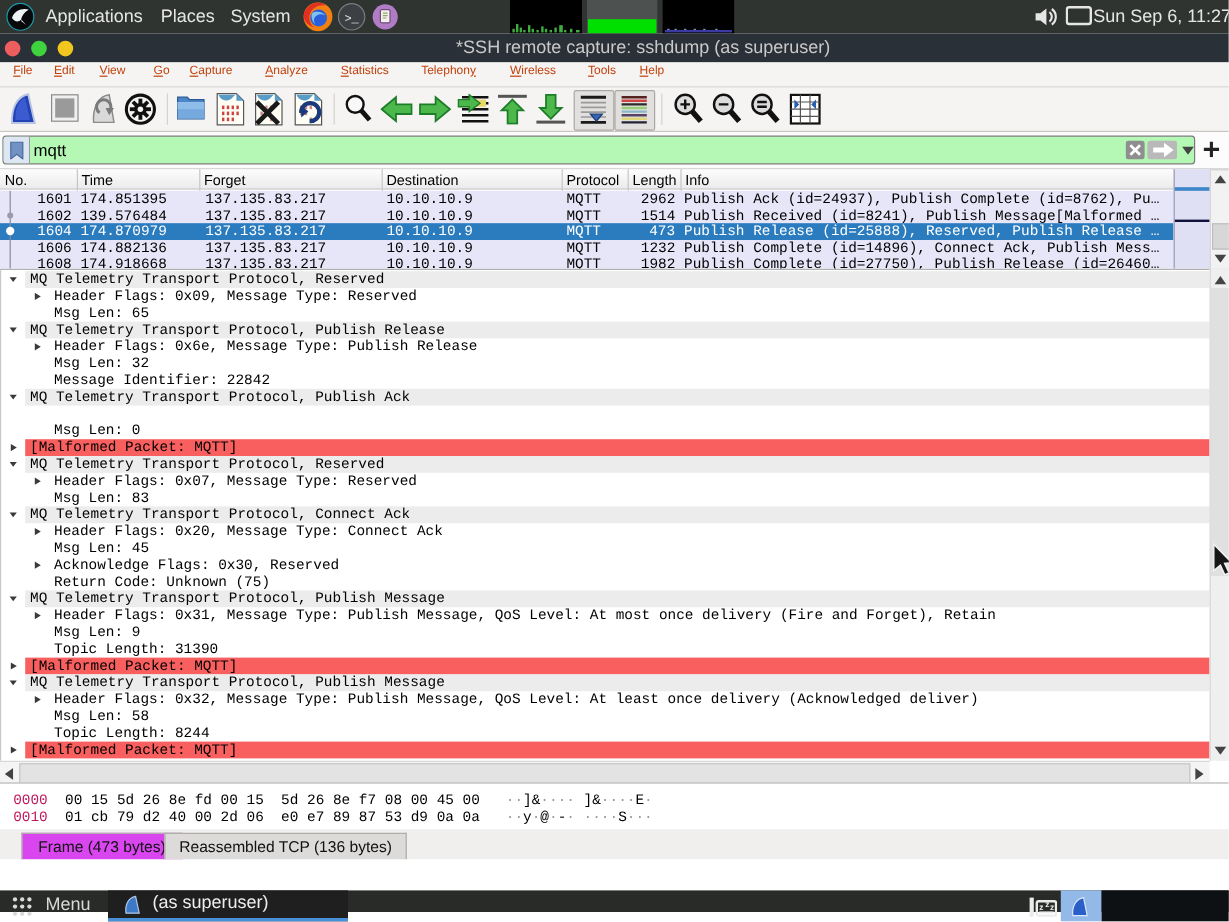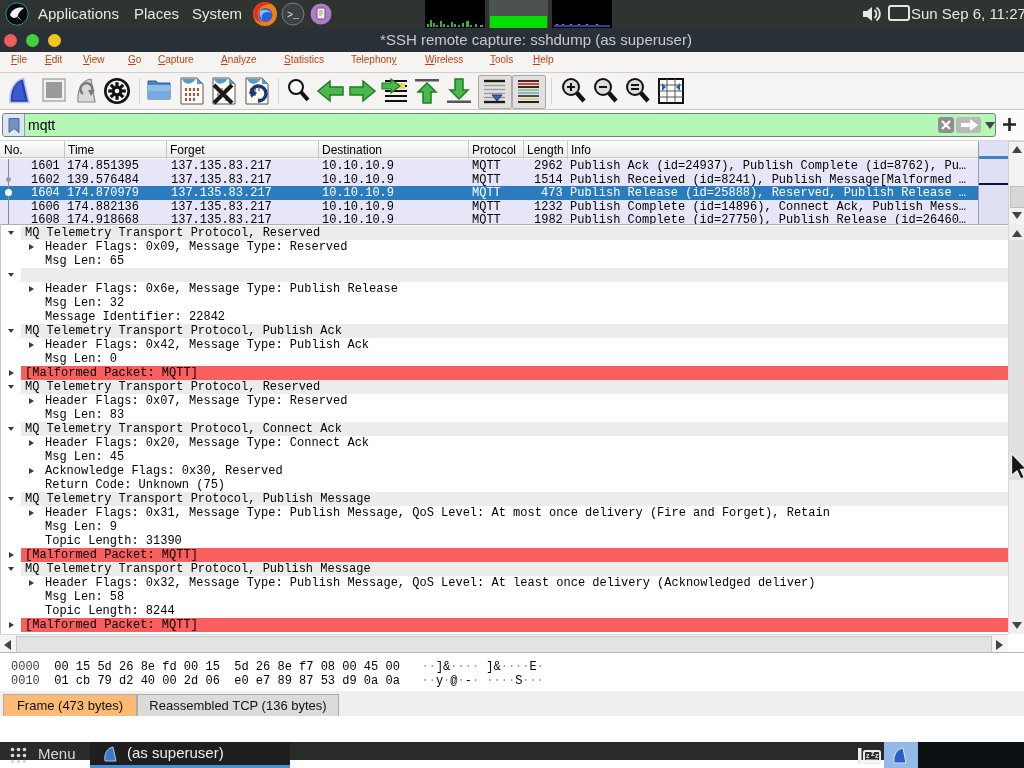--- a/index.html
+++ b/index.html
@@ -47,26 +47,26 @@
   .red .dbg{background:#f95f5f;}
   .dtxt{position:absolute;top:0;}
   .tri{position:absolute;top:3px;width:0;height:0;}
   .tri.down{border-left:3.5px solid transparent;border-right:3.5px solid transparent;border-top:4.5px solid #3a3a3a;top:5px;}
   .tri.right{border-top:3px solid transparent;border-bottom:3px solid transparent;border-left:5px solid #3a3a3a;top:4px;}
   
   #vscroll{top:224px;left:1008px;width:16px;height:410px;background:#efefef;border-left:1px solid #d8d8d8;}
   #hscroll{top:634px;left:0;width:1008px;height:18px;background:#f4f4f4;border-top:1px solid #d8d8d8;}
   
   #hex{top:652px;left:0;width:1024px;height:39px;background:#fff;border-top:1px solid #b5b5b5;font-size:12px;line-height:14px;white-space:pre;}
-  .off{color:#404040;}
+  .off{color:#be185d;}
   .dot{color:#9a9a9a;}
   
   #tabs{top:691px;left:0;width:1024px;height:25px;background:#f0efed;}
   .tab{position:absolute;top:3px;height:21px;font-size:13px;color:#111;line-height:21px;text-align:center;}
-  #tab1{left:3px;width:132px;background:#fdba74;border:1px solid #b0ada9;border-bottom:none;}
+  #tab1{left:18px;width:132px;background:#d946ef;border:1px solid #b0ada9;border-bottom:none;}
   #tab2{left:137px;width:200px;background:#dddbd9;border:1px solid #b0ada9;border-bottom:none;}
   
   #status{top:716px;left:0;width:1024px;height:26px;background:#f1f0ee;border-top:1px solid #c8c5c2;font-size:13px;color:#1a1a1a;}
   
   #taskbar{top:742px;left:0;width:1024px;height:18px;background:#292b29;color:#d9d9d9;font-size:15px;}
   #winbtn{position:absolute;left:90px;top:0;width:200px;height:23px;background:#1e1f1e;border-bottom:3px solid #4a90d9;}
 </style>
 </head>
 <body>
 <div id="root">
@@ -456,26 +456,25 @@
     <div class="abs" style="left:1px;top:44px;width:14px;height:20px;background:#d7d7d7;border:1px solid #bdbdbd"></div>
     <svg class="abs" style="left:3px;top:70px" width="10" height="7" viewBox="0 0 10 7">
         <polygon points="0,0 10,0 5,7" fill="#444"></polygon>
       </svg>
   </div>
 
   <div class="abs" id="details">
     <div class="drow grey" style="top:1px"><div class="dbg"></div><div class="tri down" style="left:7px"></div><span class="dtxt" style="left:24px">MQ Telemetry Transport Protocol, Reserved</span></div>
     <div class="drow " style="top:15px"><div class="tri right" style="left:28px"></div><span class="dtxt" style="left:44px">Header Flags: 0x09, Message Type: Reserved</span></div>
     <div class="drow " style="top:29px"><span class="dtxt" style="left:44px">Msg Len: 65</span></div>
-    <div class="drow grey" style="top:43px"><div class="dbg"></div><div class="tri down" style="left:7px"></div></div>
+    <div class="drow grey" style="top:43px"><div class="dbg"></div><div class="tri down" style="left:7px"></div><span class="dtxt" style="left:24px">MQ Telemetry Transport Protocol, Publish Release</span></div>
     <div class="drow " style="top:57px"><div class="tri right" style="left:28px"></div><span class="dtxt" style="left:44px">Header Flags: 0x6e, Message Type: Publish Release</span></div>
     <div class="drow " style="top:71px"><span class="dtxt" style="left:44px">Msg Len: 32</span></div>
     <div class="drow " style="top:85px"><span class="dtxt" style="left:44px">Message Identifier: 22842</span></div>
     <div class="drow grey" style="top:99px"><div class="dbg"></div><div class="tri down" style="left:7px"></div><span class="dtxt" style="left:24px">MQ Telemetry Transport Protocol, Publish Ack</span></div>
-    <div class="drow " style="top:113px"><div class="tri right" style="left:28px"></div><span class="dtxt" style="left:44px">Header Flags: 0x42, Message Type: Publish Ack</span></div>
     <div class="drow " style="top:127px"><span class="dtxt" style="left:44px">Msg Len: 0</span></div>
     <div class="drow red" style="top:141px"><div class="dbg"></div><div class="tri right" style="left:8px"></div><span class="dtxt" style="left:24px">[Malformed Packet: MQTT]</span></div>
     <div class="drow grey" style="top:155px"><div class="dbg"></div><div class="tri down" style="left:7px"></div><span class="dtxt" style="left:24px">MQ Telemetry Transport Protocol, Reserved</span></div>
     <div class="drow " style="top:169px"><div class="tri right" style="left:28px"></div><span class="dtxt" style="left:44px">Header Flags: 0x07, Message Type: Reserved</span></div>
     <div class="drow " style="top:183px"><span class="dtxt" style="left:44px">Msg Len: 83</span></div>
     <div class="drow grey" style="top:197px"><div class="dbg"></div><div class="tri down" style="left:7px"></div><span class="dtxt" style="left:24px">MQ Telemetry Transport Protocol, Connect Ack</span></div>
     <div class="drow " style="top:211px"><div class="tri right" style="left:28px"></div><span class="dtxt" style="left:44px">Header Flags: 0x20, Message Type: Connect Ack</span></div>
     <div class="drow " style="top:225px"><span class="dtxt" style="left:44px">Msg Len: 45</span></div>
     <div class="drow " style="top:239px"><div class="tri right" style="left:28px"></div><span class="dtxt" style="left:44px">Acknowledge Flags: 0x30, Reserved</span></div>
     <div class="drow " style="top:253px"><span class="dtxt" style="left:44px">Return Code: Unknown (75)</span></div>

